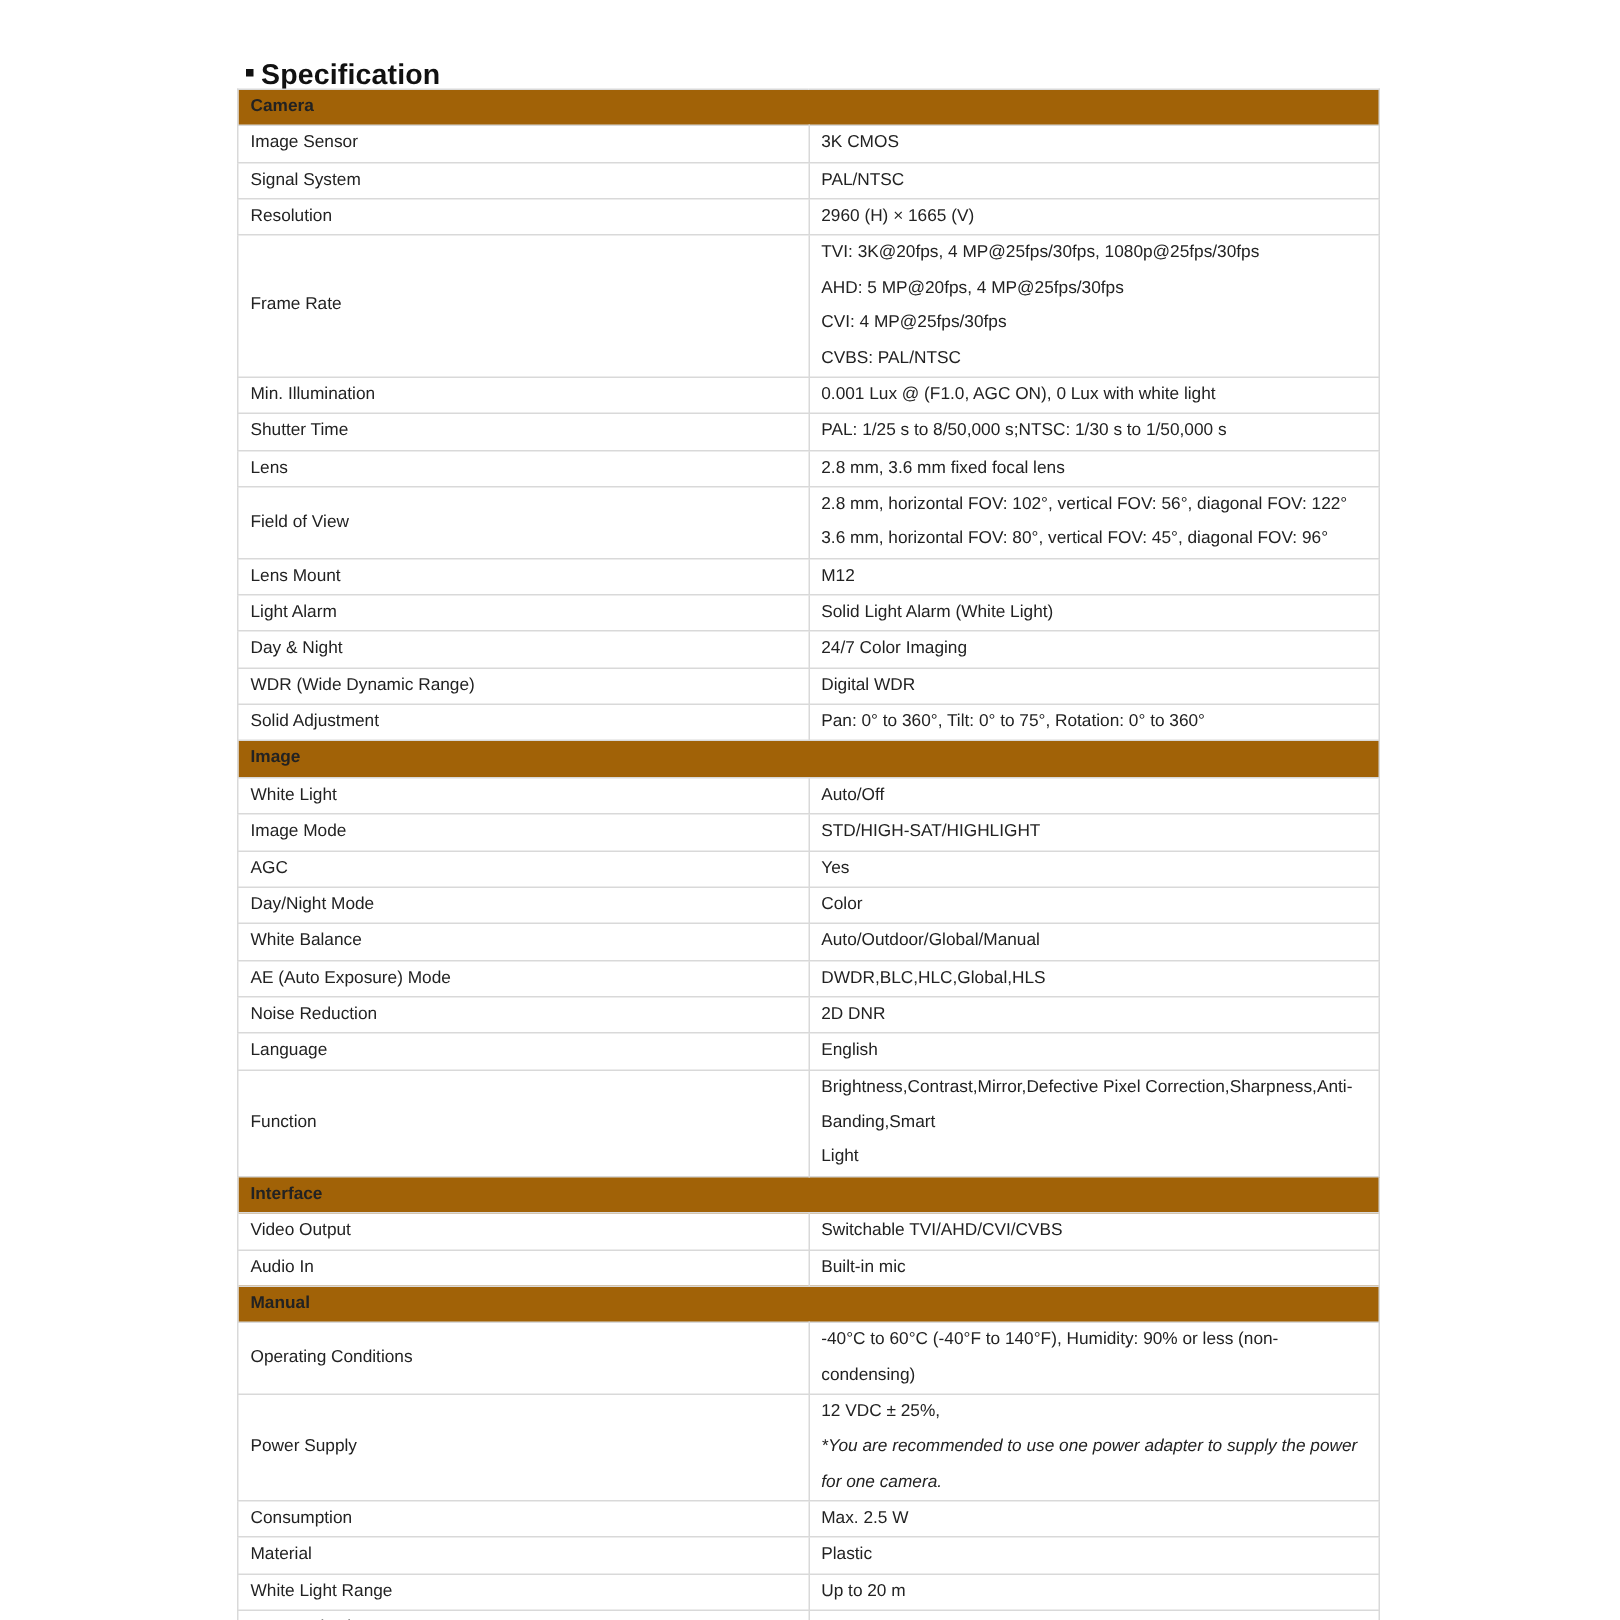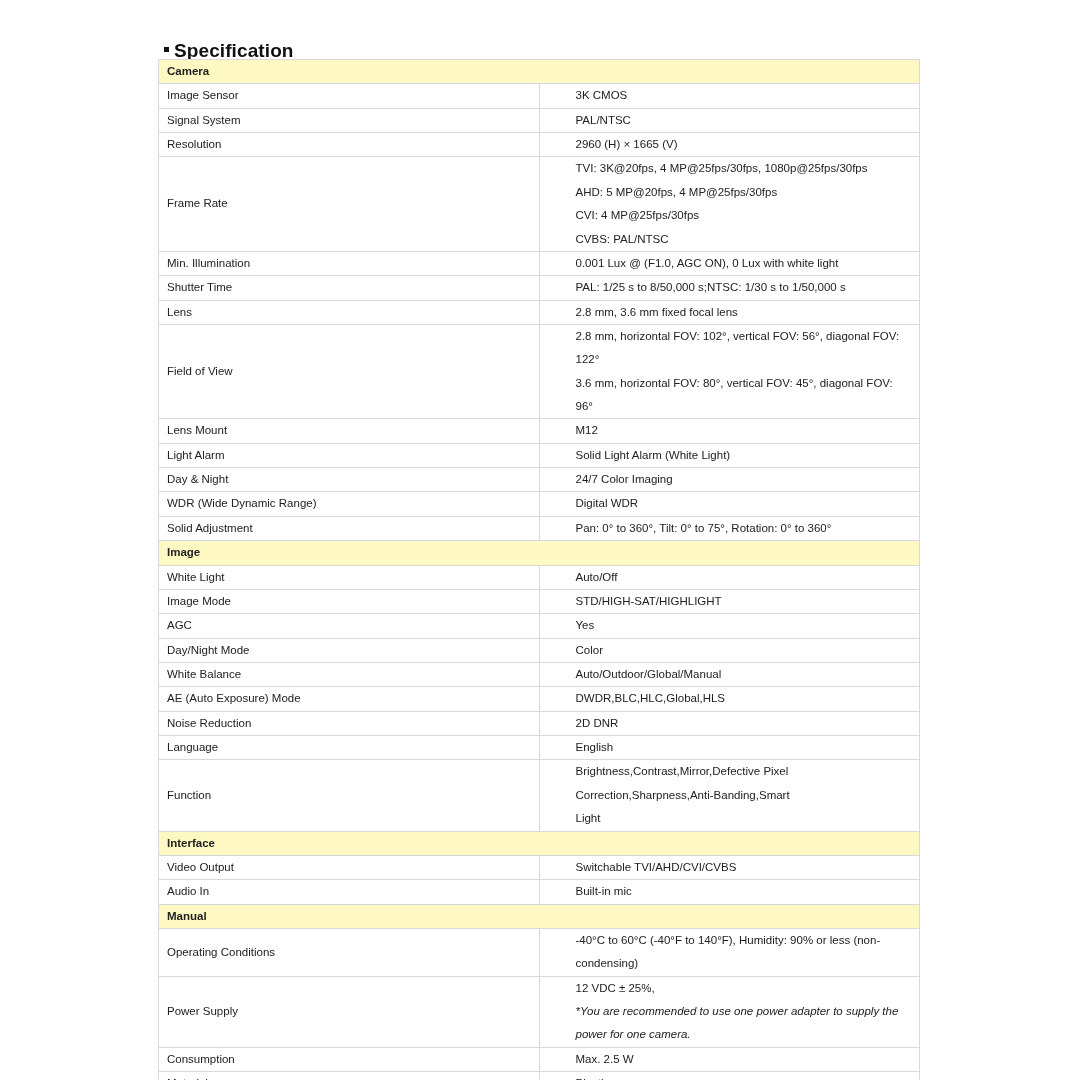--- a/index.html
+++ b/index.html
@@ -4,22 +4,22 @@
 <style>
   html, body { margin: 0; padding: 0; background: #ffffff; }
   body { width: 1080px; height: 1080px; position: relative; overflow: hidden;
          font-family: "Liberation Sans", "DejaVu Sans", sans-serif; color: #1a1a1a; }
   .title { position: absolute; left: 164px; top: 40px; font-size: 19px; font-weight: bold; color: #111; letter-spacing: 0.1px; }
   .title .bullet { display: inline-block; width: 5px; height: 5px; background: #111; vertical-align: middle; margin-right: 5px; position: relative; top: -2px; }
   table.spec { position: absolute; left: 158px; top: 59px; width: 762px; border-collapse: collapse; font-size: 11.5px; table-layout: fixed; }
   table.spec td { border: 1.5px solid #d9d9d9; padding: 0 8px; height: 20.4px; line-height: 23.36px; vertical-align: middle; }
   table.spec td.k { width: 201px; color: #222; }
   table.spec td.v { color: #222; }
-  table.spec td.v div { line-height: 23.36px; margin-left: 28px; }
-  table.spec tr.section td { background: #fef9c3; font-weight: bold; color: #222; }
+  table.spec td.v div { line-height: 23.36px; }
+  table.spec tr.section td { background: #a16207; font-weight: bold; color: #222; }
   .note { font-style: italic; }
 </style>
 </head>
 <body>
 
 <div class="title"><span class="bullet"></span><span>Specification</span></div>
 
 <table class="spec">
   <tbody id="spec-body">
       <tr class="section">

